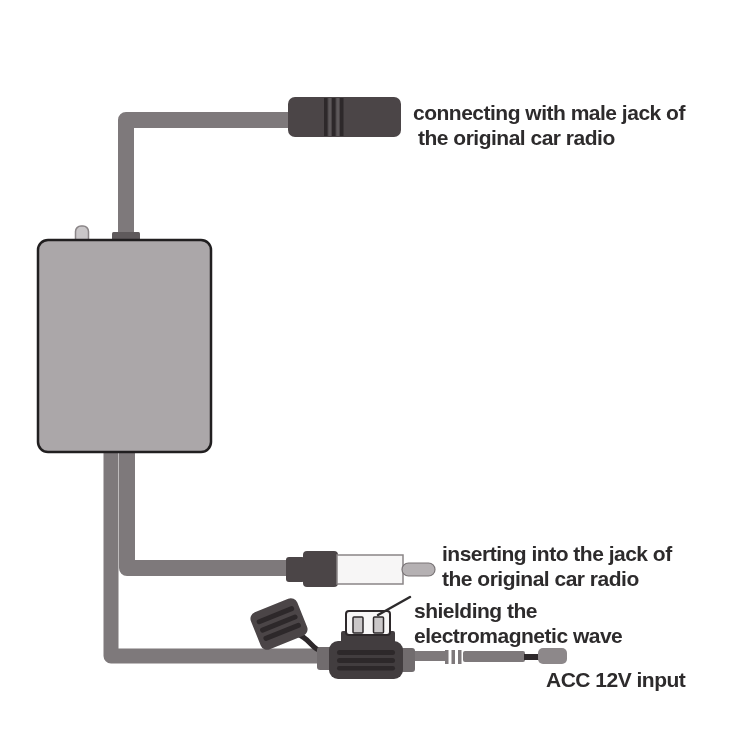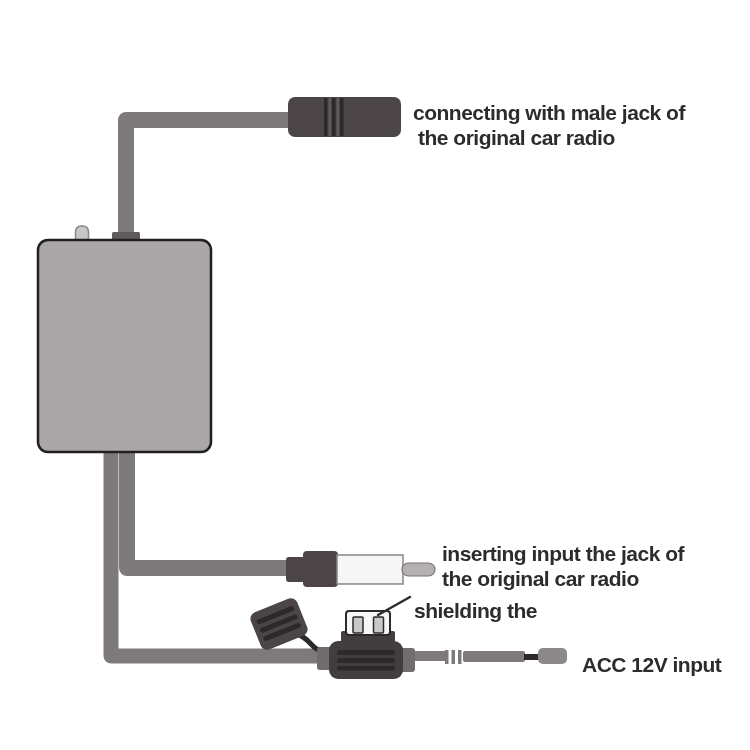--- a/index.html
+++ b/index.html
@@ -111,25 +111,26 @@
 
     <line class="pointer" x1="410" y1="597" x2="378" y2="615"></line>
   </svg>
 
   <div class="label" style="left:413px; top:100px;">
     <span class="line">connecting with male jack of</span>
     <span class="line indent-sm">the original car radio</span>
   </div>
 
   <div class="label" style="left:442px; top:541px;">
-    <span class="line">inserting input the jack of</span>
+    <span class="line">inserting into the jack of</span>
     <span class="line">the original car radio</span>
   </div>
 
   <div class="label" style="left:414px; top:598px;">
     <span class="line">shielding the</span>
+    <span class="line">electromagnetic wave</span>
   </div>
 
-  <div class="label" style="left:546px; top:652px;margin-left:36px;">
+  <div class="label" style="left:546px; top:667px;">
     <span class="line">ACC  12V input</span>
   </div>
 
 </div>
 
 </body></html>

